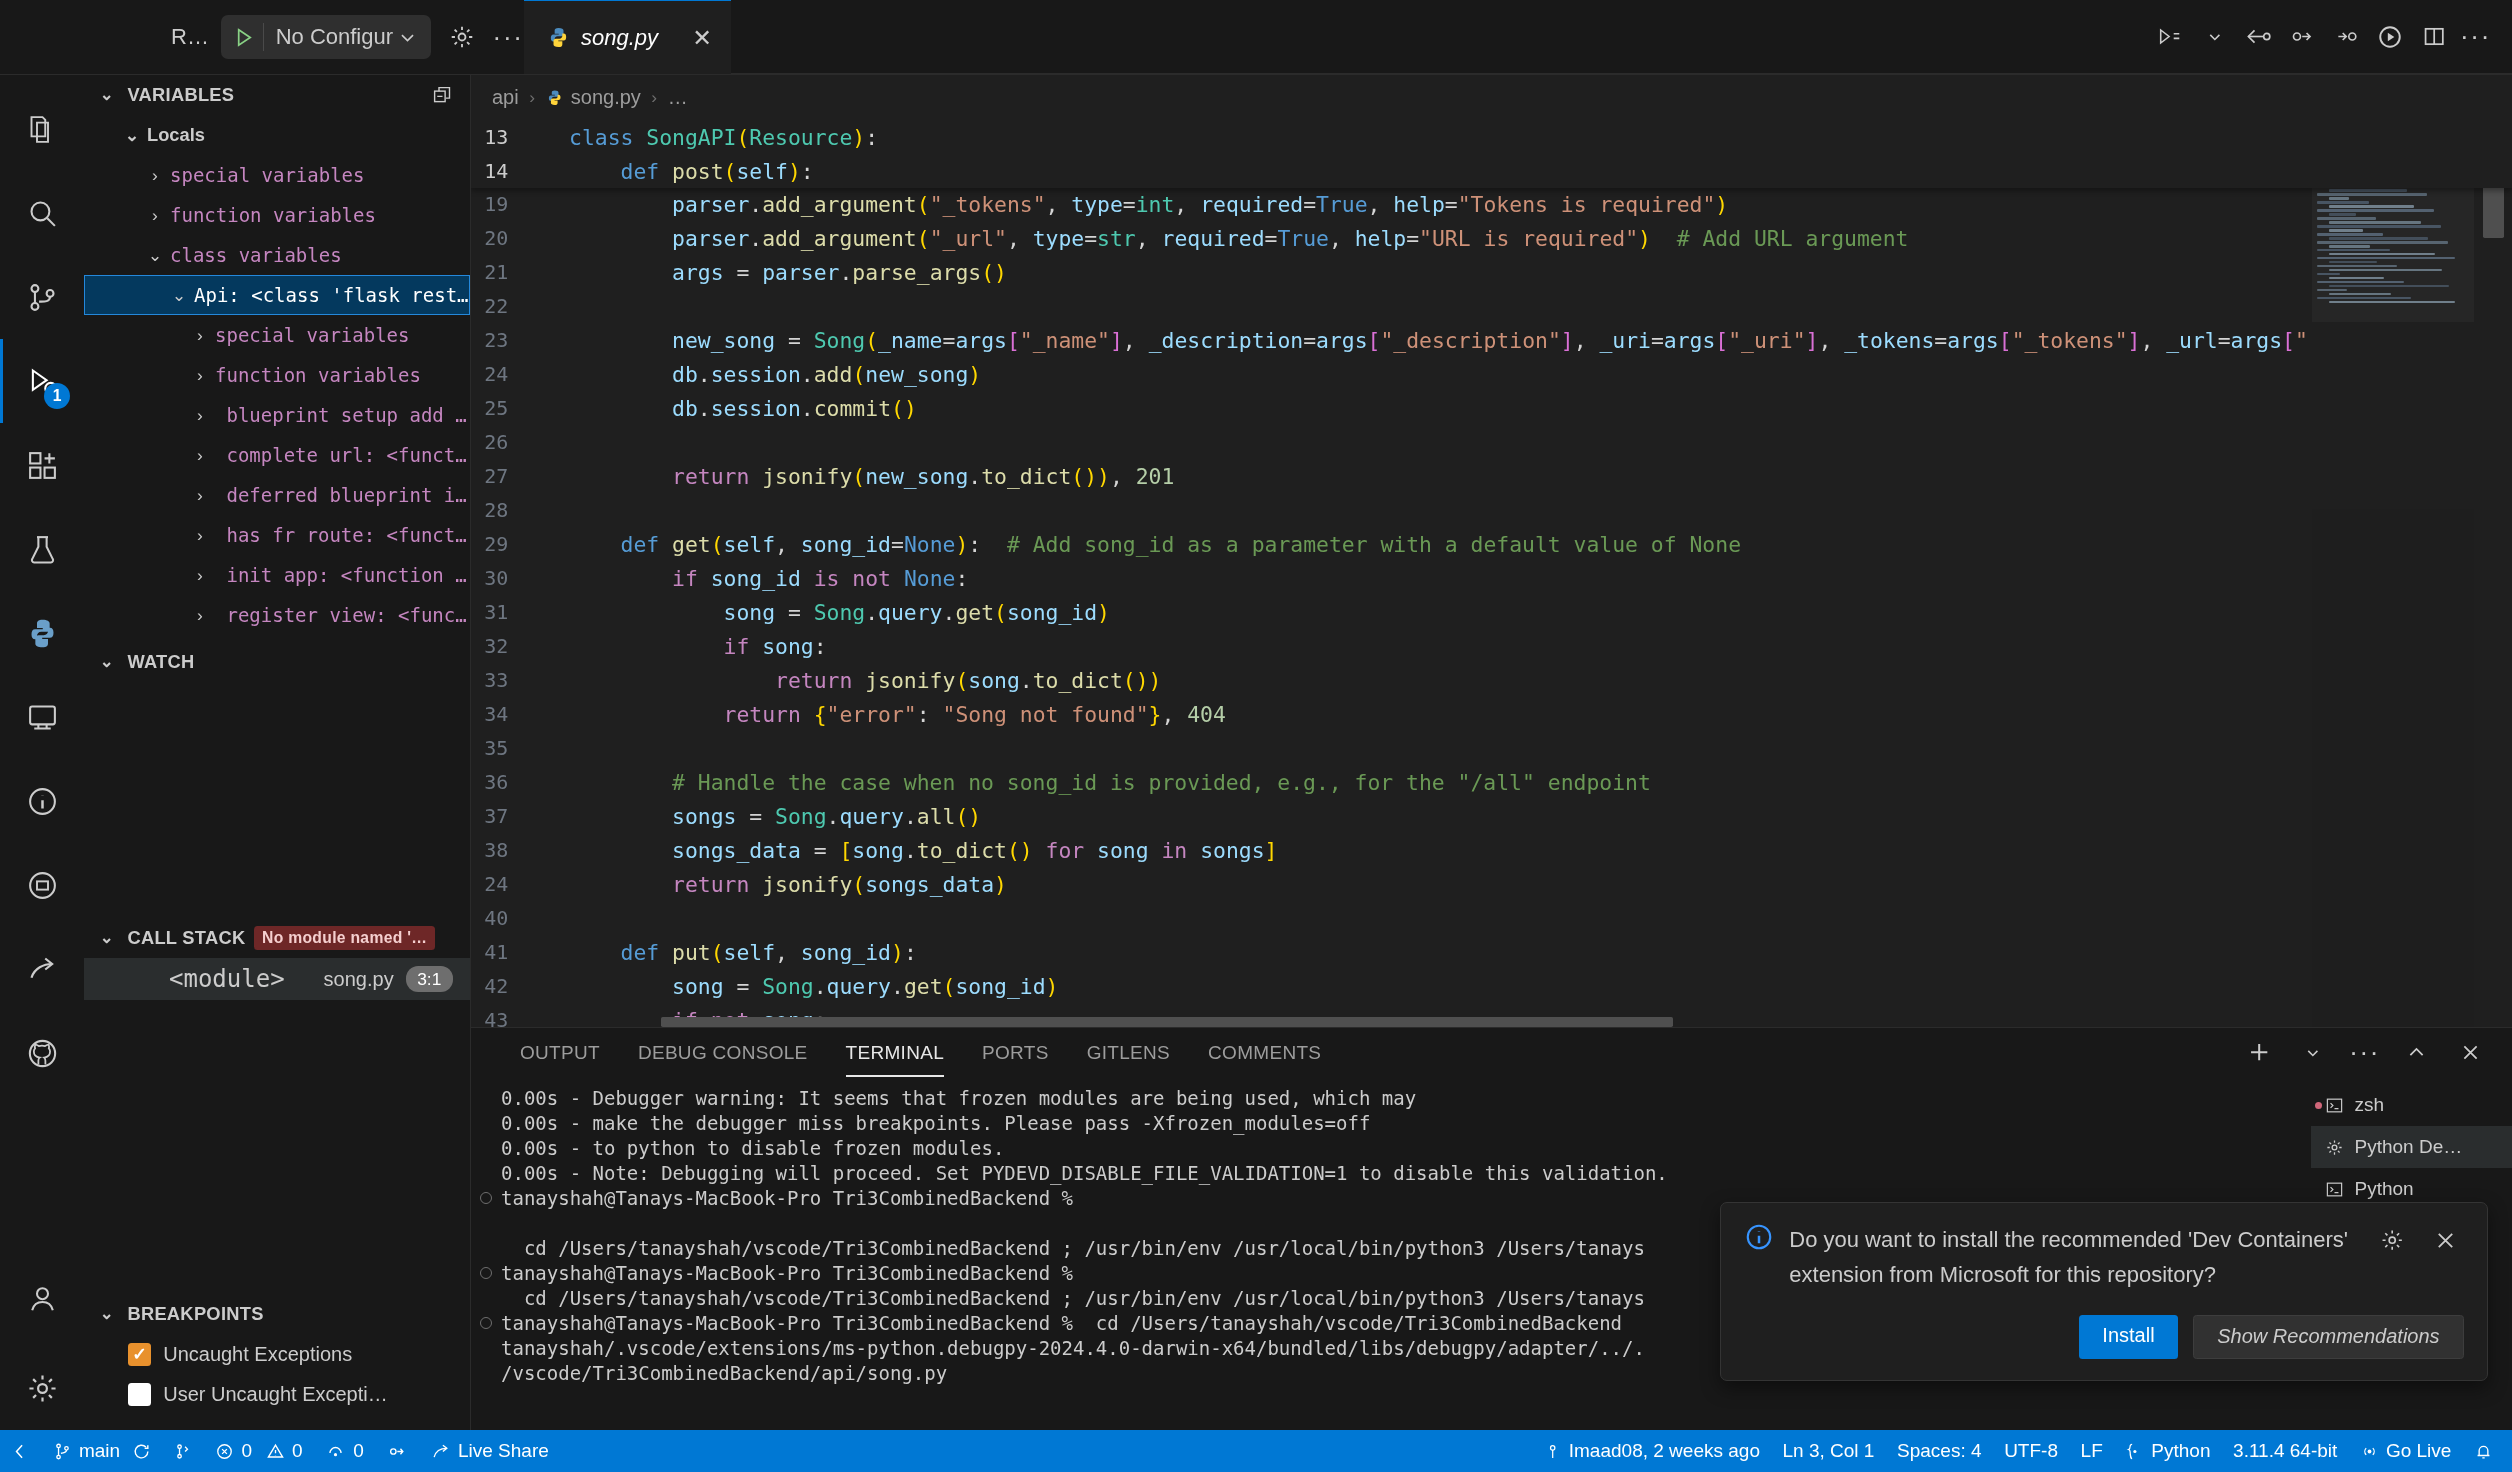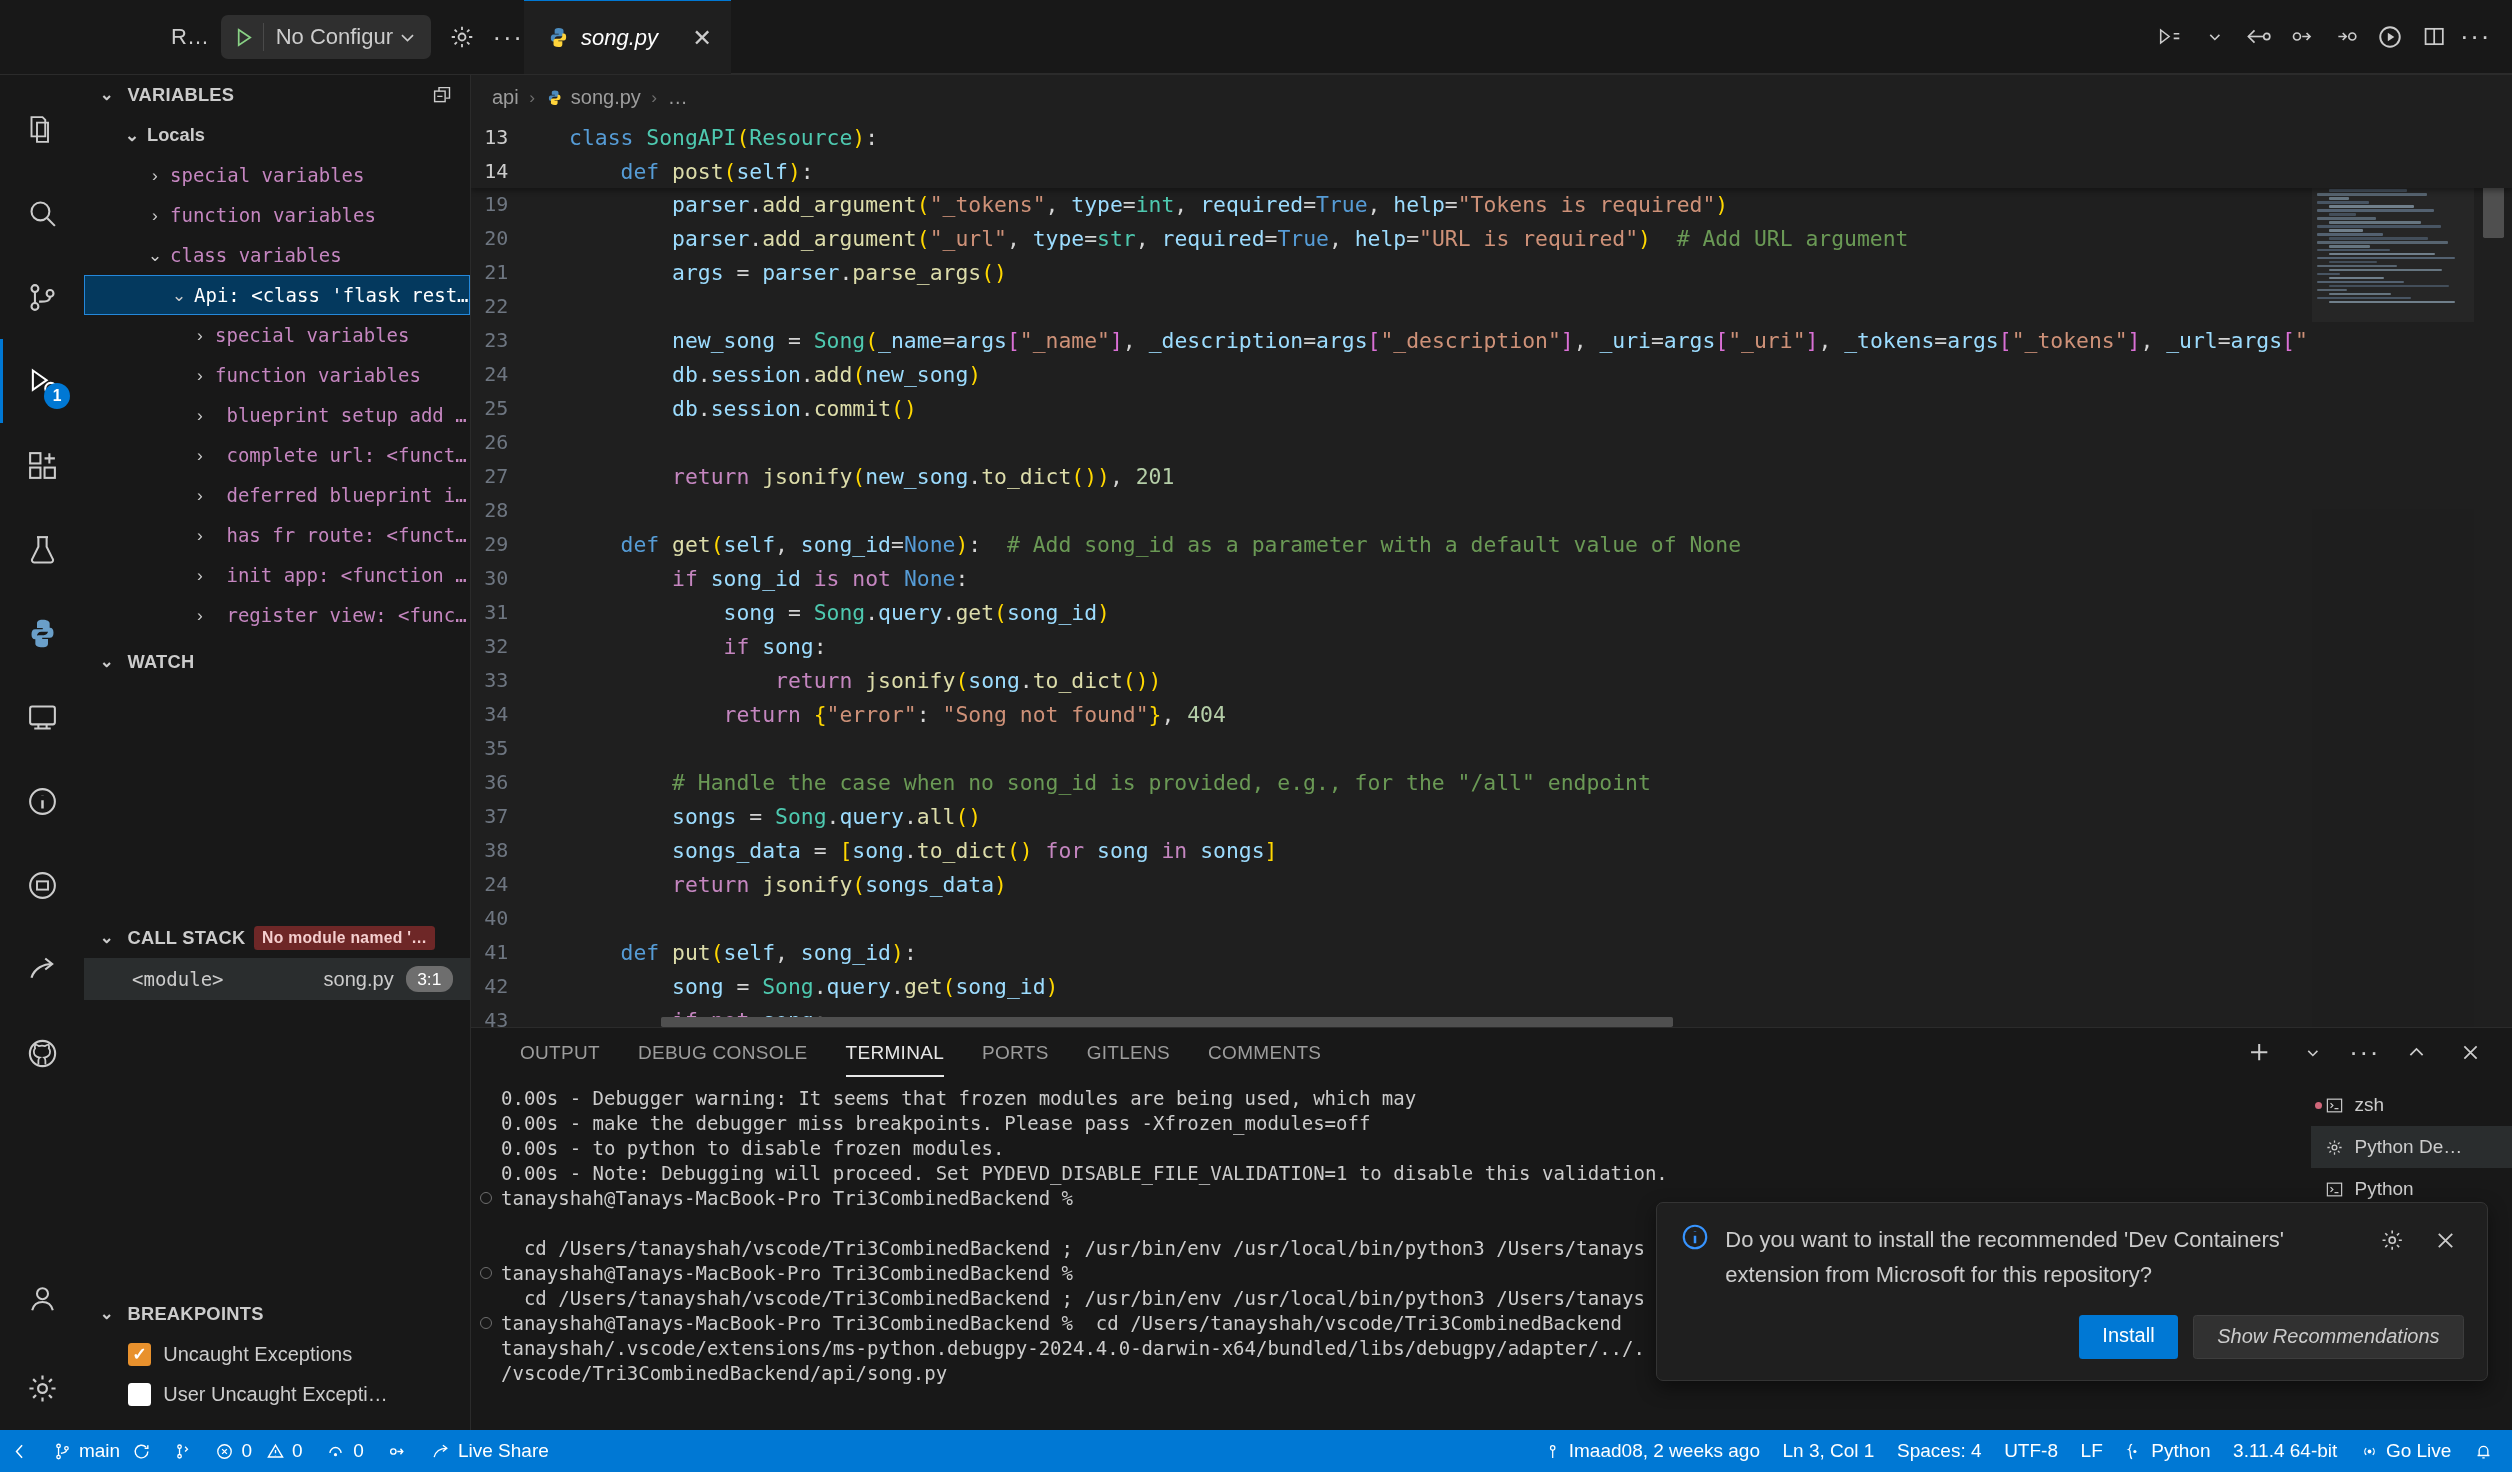--- a/index.html
+++ b/index.html
@@ -58,21 +58,21 @@
   .vars { overflow:hidden; }
   .vrow { height:40px; display:flex; align-items:center; font-family:"DejaVu Sans Mono", monospace; font-size:19px; color:#c586c0; white-space:nowrap; overflow:hidden;}
   .vrow .twist { width:30px; flex:0 0 30px; text-align:center; color:#cccccc; font-family:"Liberation Sans",sans-serif; font-size:17.4px;}
   .vrow.sel { background:#04395e; border:0.9px solid #2488db; color:#ffffff; }
   .vrow.sel .vtxt { color:#ffffff; }
   .vrow.bold { color:#cccccc; font-family:"Liberation Sans", sans-serif; font-weight:700; font-size:18.3px;}
   .vtxt { overflow:hidden; text-overflow:ellipsis; }
 
   .watch-body { height:236px; }
   .cs-row { height:42px; display:flex; align-items:center; background:#2a2d2e; font-size:20px; color:#cccccc; }
-  .cs-row .cs-mod { padding-left:48px; font-family:"DejaVu Sans Mono", monospace; font-size:19px;}
+  .cs-row .cs-mod { padding-left:85px; font-family:"DejaVu Sans Mono", monospace; font-size:24px;}
   .cs-row .cs-file { margin-left:auto; margin-right:12.2px; }
   .cs-row .cs-pos { background:#6e6e6e; color:#fff; border-radius:12.2px; padding:2.6px 11.3px; font-size:17.4px; margin-right:17.4px;}
 
   .bp-spacer { flex:1; }
   .bprow { height:40px; display:flex; align-items:center; gap:12.2px; padding-left:44px; color:#cccccc; font-size:20px;}
   .cbx { width:23px; height:23px; border-radius:3.5px; background:#ffffff; display:flex; align-items:center; justify-content:center; flex:0 0 23px;}
   .cbx.on { background:#e8912d; }
   .cbx .tick { color:#ffffff; font-size:17.4px; font-weight:700; line-height:1;}
 
   
@@ -115,21 +115,21 @@
   .panel-body { flex:1; display:flex; min-height:0; }
   .term { flex:1; padding:8.7px 0 0 30px; font-family:"DejaVu Sans Mono", monospace; font-size:19px; color:#cccccc; line-height:25px; overflow:hidden; white-space:pre; position:relative;}
   .tline { height:25px; position:relative; }
   .tline .bullet { position:absolute; left:-21px; top:6.1px; width:12.2px; height:12.2px; border:1.7px solid #6e6e6e; border-radius:50%; }
   .term-list { width:201px; flex:0 0 201px; padding-top:7px; }
   .tl-item { height:42px; display:flex; align-items:center; gap:10.5px; padding-left:14px; color:#cccccc; font-size:19px; position:relative; cursor:pointer;}
   .tl-item.active { background:#2a2d2e; }
   .tl-item .dot { position:absolute; left:3.5px; width:7px; height:7px; border-radius:50%; background:#cf6679;}
 
   
-  .notif { position:absolute; right:24.4px; bottom:91px; width:832px; background:#1f1f1f; border:0.9px solid #343434; border-radius:7px; box-shadow:0 7px 19px rgba(0,0,0,.45); padding:19px 23px 21px 23px; z-index:30;}
+  .notif { position:absolute; right:24.4px; bottom:91px; width:768px; background:#1f1f1f; border:0.9px solid #343434; border-radius:7px; box-shadow:0 7px 19px rgba(0,0,0,.45); padding:19px 23px 21px 23px; z-index:30;}
   .notif-top { display:flex; gap:15.7px; align-items:flex-start; }
   .notif-msg { flex:1; color:#cccccc; font-size:22px; line-height:35px; }
   .notif-btns { display:flex; justify-content:flex-end; gap:15.7px; margin-top:23px; }
   .btn { font-size:20px; padding:9.6px 23px; border-radius:3.5px; cursor:pointer; }
   .btn-primary { background:#0078d4; color:#ffffff; }
   .btn-secondary { background:#313131; color:#cccccc; border:0.9px solid #3d3d3d;font-style:italic;}
 
   
   .statusbar { height:42px; flex:0 0 42px; background:#0078d4; display:flex; align-items:center; color:#ffffff; font-size:19px; }
   .sb-item { display:flex; align-items:center; gap:7px; padding:0 11.3px; height:28px; cursor:pointer; white-space:nowrap;}

